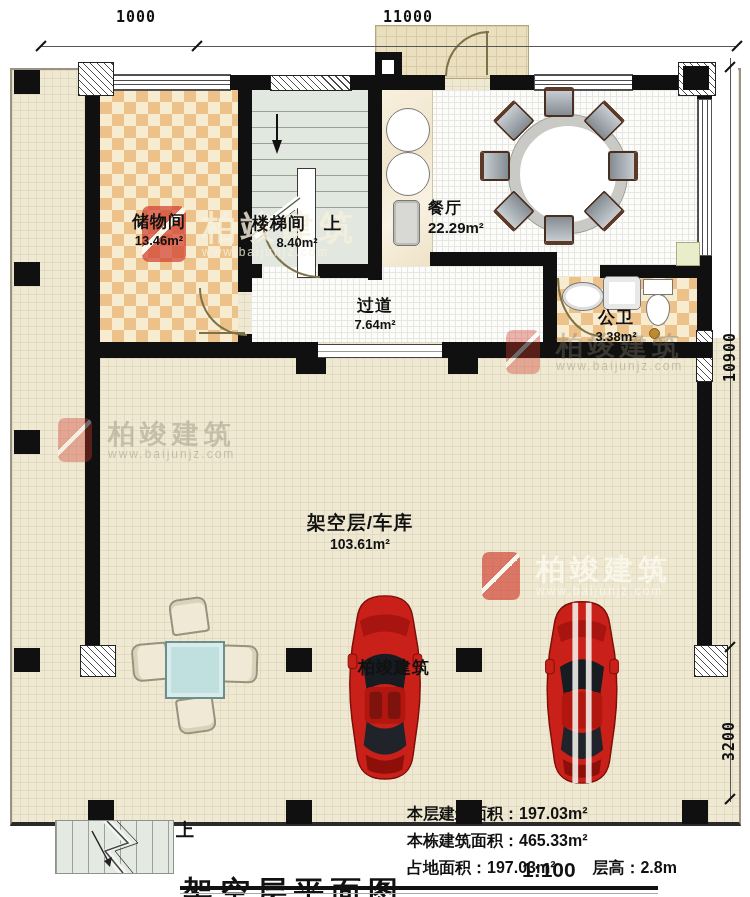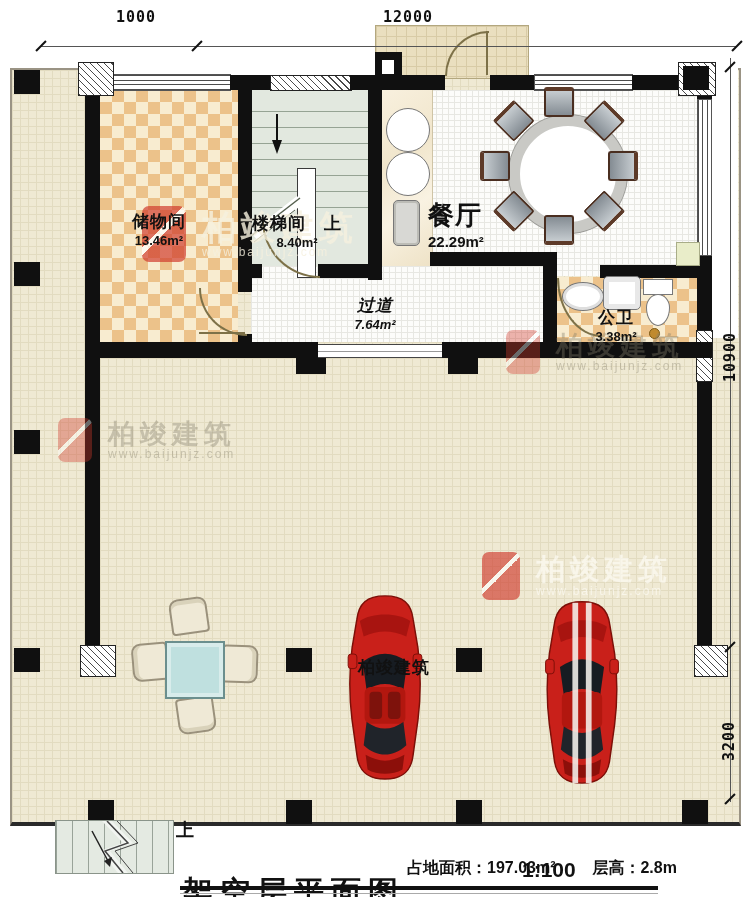--- a/index.html
+++ b/index.html
@@ -222,61 +222,71 @@
 
   <div class="abs" style="left:132px;top:210px;text-align:center;">
     <div class="rname">储物间</div>
     <div class="rarea">13.46m²</div>
   </div>
   <div class="abs" style="left:252px;top:212px;text-align:center;">
     <div class="rname"><span>楼梯间</span>　<span>上</span></div>
     <div class="rarea">8.40m²</div>
   </div>
   <div class="abs" style="left:428px;top:198px;text-align:left;">
-    <div class="rname" style="font-size:26px;">餐厅</div>
+    <div class="rname" style="font-size:16px;">餐厅</div>
     <div class="rarea" style="font-size:15px;">22.29m²</div>
   </div>
-  <div class="abs" style="left:330px;top:294px;text-align:center;width:90px;font-style:italic;">
+  <div class="abs" style="left:330px;top:294px;text-align:center;width:90px;">
     <div class="rname">过道</div>
     <div class="rarea">7.64m²</div>
   </div>
   <div class="abs" style="left:585px;top:306px;text-align:center;width:62px;">
     <div class="rname">公卫</div>
     <div class="rarea">3.38m²</div>
+  </div>
+  <div class="abs" style="left:270px;top:510px;text-align:center;width:180px;">
+    <div class="rname" style="font-size:19px;">架空层/车库</div>
+    <div class="rarea" style="font-size:14px;">103.61m²</div>
   </div>
   <div class="abs rname" style="left:358px;top:656px;font-size:17px;">柏竣建筑</div>
 
   <div class="abs" style="left:55px;top:820px;width:117px;height:52px;background-color:#e4eae2;border:1px solid #8a948a;background-image:repeating-linear-gradient(to right,#99a399 0 1px,transparent 1px 16px);">
     <svg width="117" height="52" viewBox="0 0 117 52">
       <polygon points="56,0 77,22 54,30 72,52 62,52 44,30 67,22 46,0" fill="#f2f5f1"></polygon>
       <polyline points="51,0 72,22 49,30 67,52" fill="none" stroke="#444" stroke-width="1.5"></polyline>
       <polyline points="61,0 82,22 59,30 77,52" fill="none" stroke="#444" stroke-width="1"></polyline>
       <line x1="36" y1="10" x2="52" y2="40" stroke="#222" stroke-width="1.5"></line>
       <polygon points="48,40 56,36 54,46" fill="#222"></polygon>
     </svg>
   </div>
   <div class="abs rname" style="left:176px;top:818px;font-size:18px;">上</div>
 
   <div class="abs dimline-h" style="left:40px;top:46px;width:697px;"></div>
   <div class="abs tick" style="left:34px;top:45px;"></div>
   <div class="abs tick" style="left:190px;top:45px;"></div>
   <div class="abs tick" style="left:730px;top:45px;"></div>
   <div class="abs dim" style="left:106px;top:8px;width:60px;text-align:center;">1000</div>
-  <div class="abs dim" style="left:377px;top:8px;width:62px;text-align:center;">12000</div>
+  <div class="abs dim" style="left:377px;top:8px;width:62px;text-align:center;">11000</div>
 
   <div class="abs dimline-v" style="left:730px;top:58px;height:744px;"></div>
   <div class="abs tick" style="left:723px;top:66px;"></div>
   <div class="abs tick" style="left:723px;top:646px;"></div>
   <div class="abs tick" style="left:723px;top:798px;"></div>
   <div class="abs dim vert" style="left:700px;top:348px;width:60px;text-align:center;">10900</div>
   <div class="abs dim vert" style="left:704px;top:732px;width:50px;text-align:center;">3200</div>
 
   <div class="abs titlebig" style="left:183px;top:872px;">架空层平面图</div>
   <div class="abs scale" style="left:522px;top:858px;">1:100</div>
   <div class="abs" style="left:180px;top:886px;width:478px;height:4px;background:#111;"></div>
   <div class="abs" style="left:180px;top:893px;width:478px;height:1px;background:#aaa;"></div>
+  <div class="abs stat" style="left:407px;top:804px;">
+    <span>本层建筑面积：</span><span>197.03m²</span>
+  </div>
+  <div class="abs stat" style="left:407px;top:831px;">
+    <span>本栋建筑面积：</span><span>465.33m²</span>
+  </div>
   <div class="abs stat" style="left:407px;top:858px;">
     <span>占地面积：</span><span>197.03m²</span>
     <span style="display:inline-block;width:28px;"></span>
     <span>层高：</span><span>2.8m</span>
   </div>
 
 </div>
 
 </body></html>

